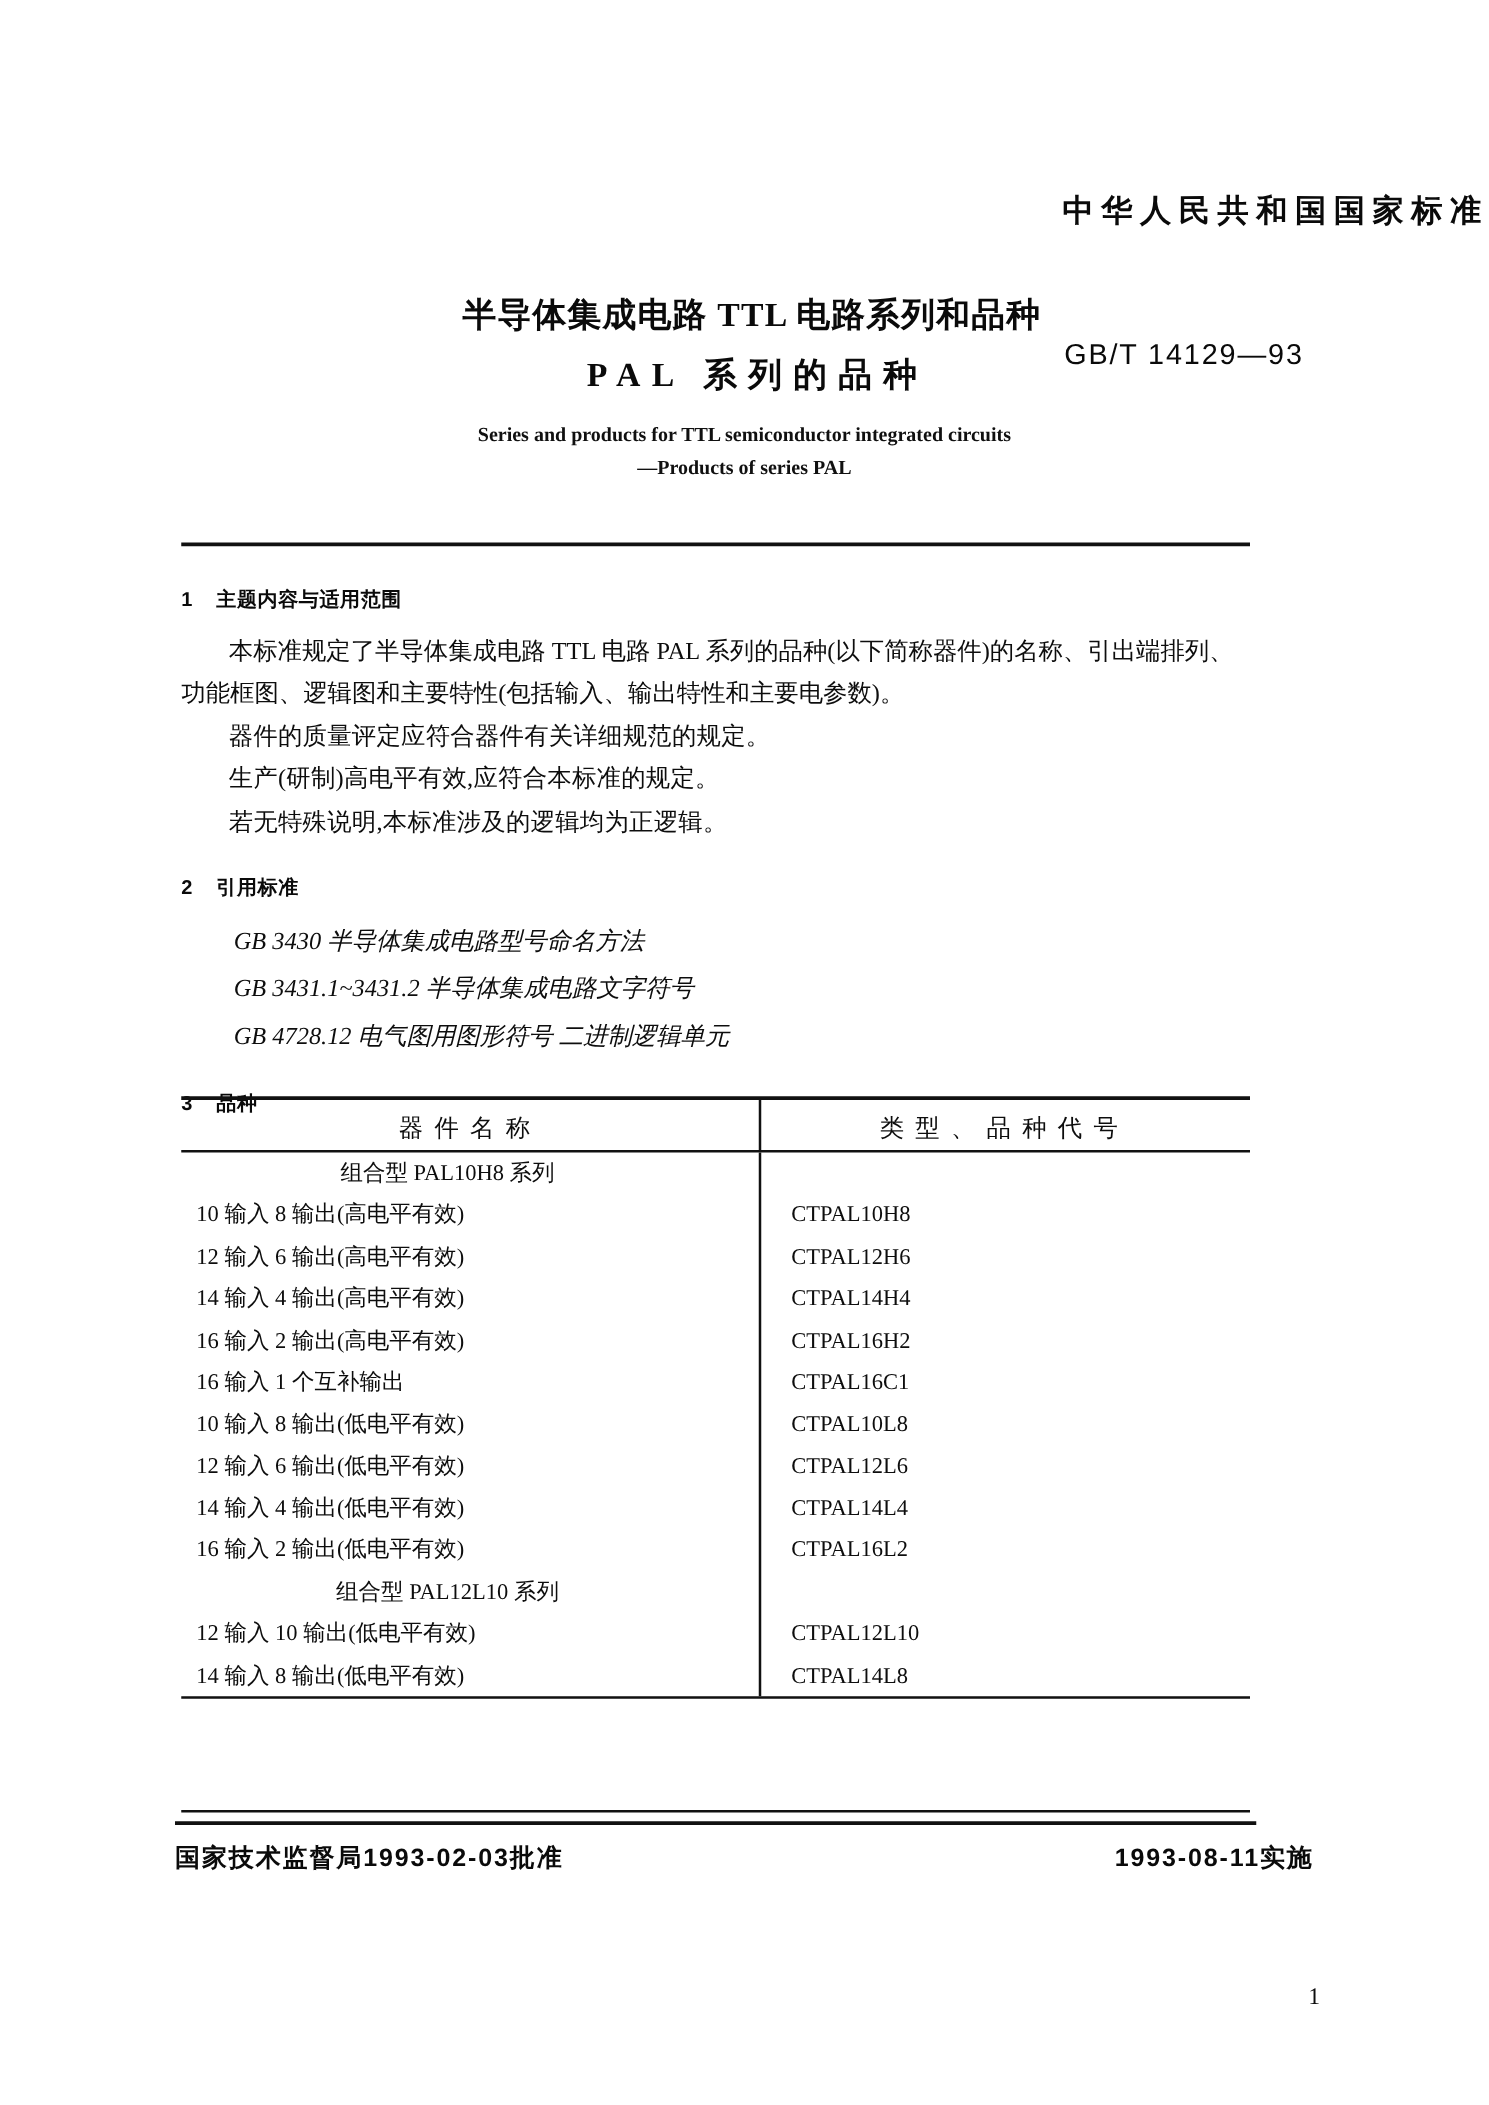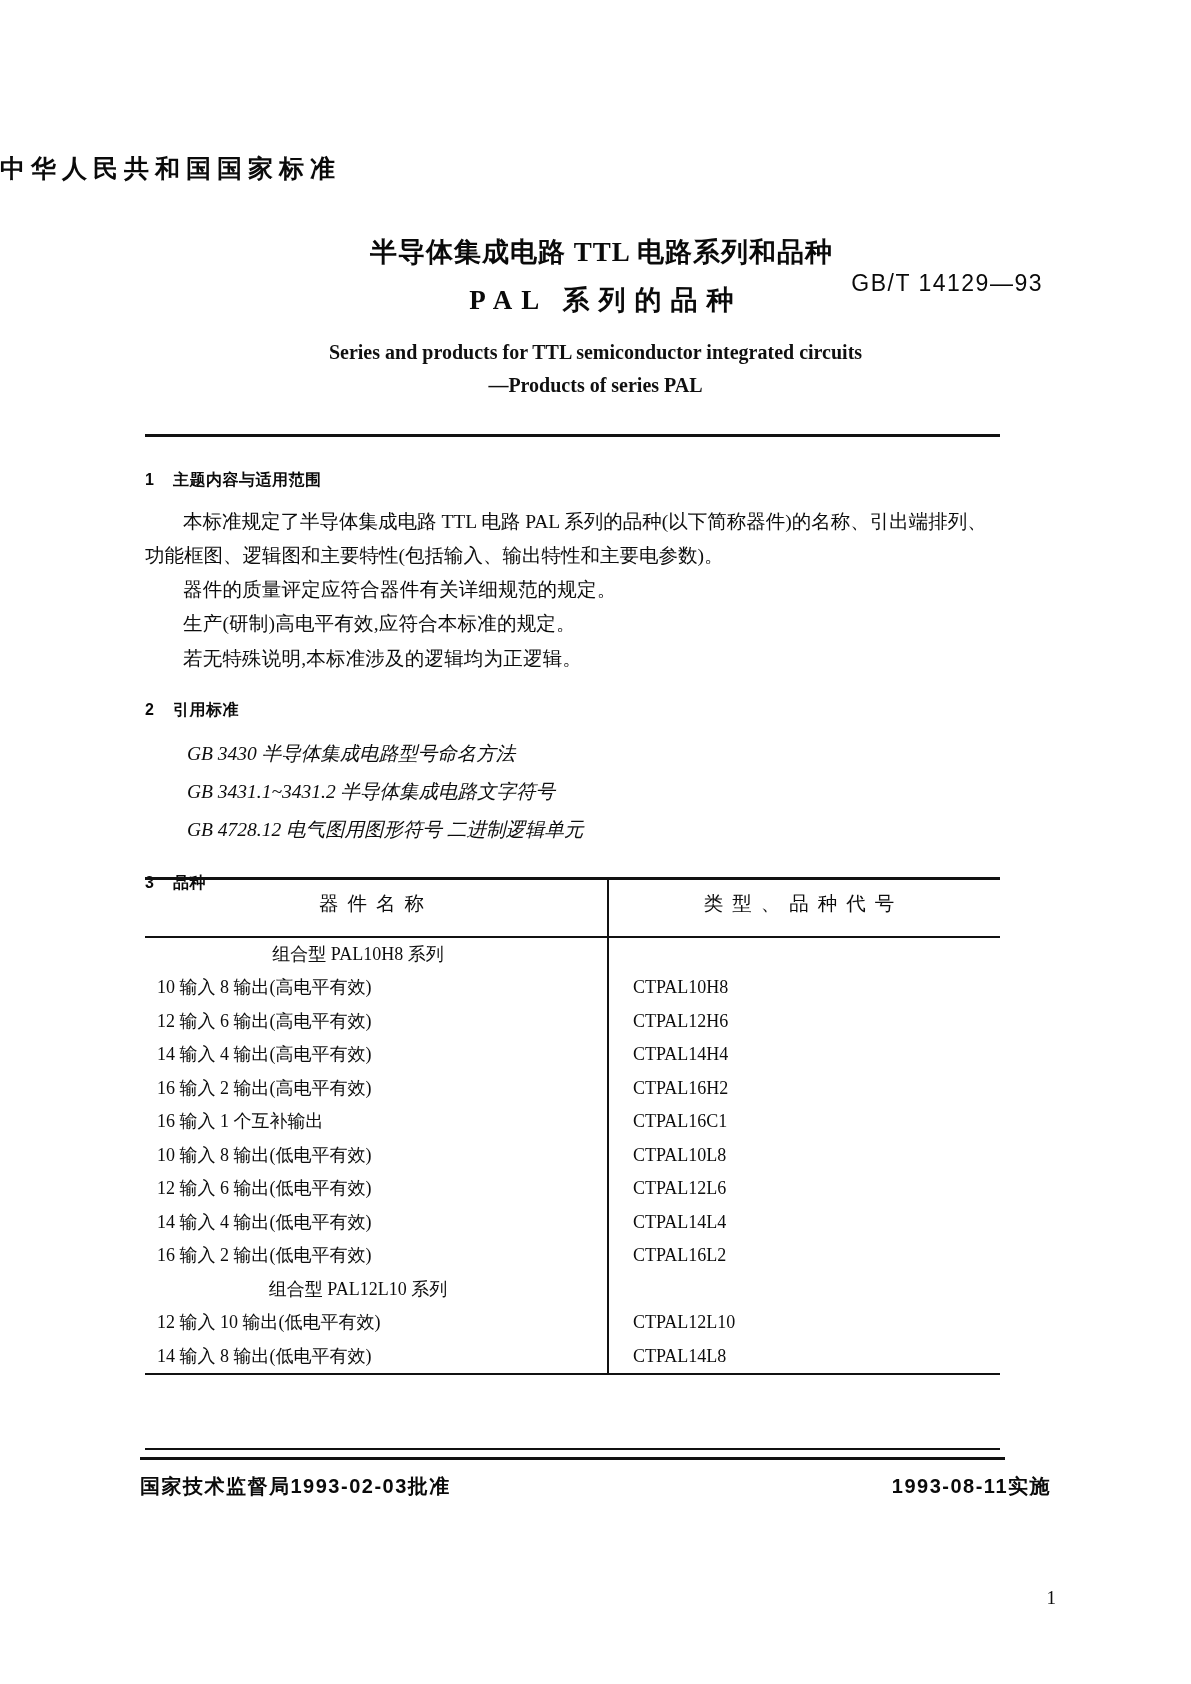--- a/index.html
+++ b/index.html
@@ -19,21 +19,21 @@
     background: #ffffff;
     overflow: hidden;
   }
 
   
   .masthead {
     position: absolute;
     left: 0;
     right: 0;
     top: 152px;
-    text-align: left;
+    text-align: right;
   }
   .nat-standard {
     font-family: "Liberation Sans", "DejaVu Sans", sans-serif;
     font-weight: bold;
     font-size: 25px;
     letter-spacing: 6px;
     color: #0a0a0a;
   }
 
   .title-block {
@@ -74,21 +74,21 @@
   }
 
   .title-en {
     position: absolute;
     left: 0;
     right: 0;
     top: 336px;
     text-align: center;
     font-family: "Liberation Serif", "DejaVu Serif", serif;
     font-weight: bold;
-    font-size: 20px;
+    font-size: 16px;
     line-height: 1.65;
     color: #101010;
   }
 
   .rule-top {
     position: absolute;
     left: 145px;
     width: 855px;
     top: 434px;
     height: 3px;
@@ -157,21 +157,21 @@
   .vt-rule-outer {
     height: 3px;
     background: #111111;
   }
   .vt-rule-inner {
     height: 1.5px;
     background: #111111;
   }
   .vt-head {
     position: relative;
-    height: 56px;
+    height: 40px;
   }
   .vt-head .cell-l,
   .vt-head .cell-r {
     position: absolute;
     top: 0;
     height: 48px;
     line-height: 48px;
     text-align: center;
     font-family: "Liberation Serif", "DejaVu Serif", serif;
     font-size: 19.5px;

